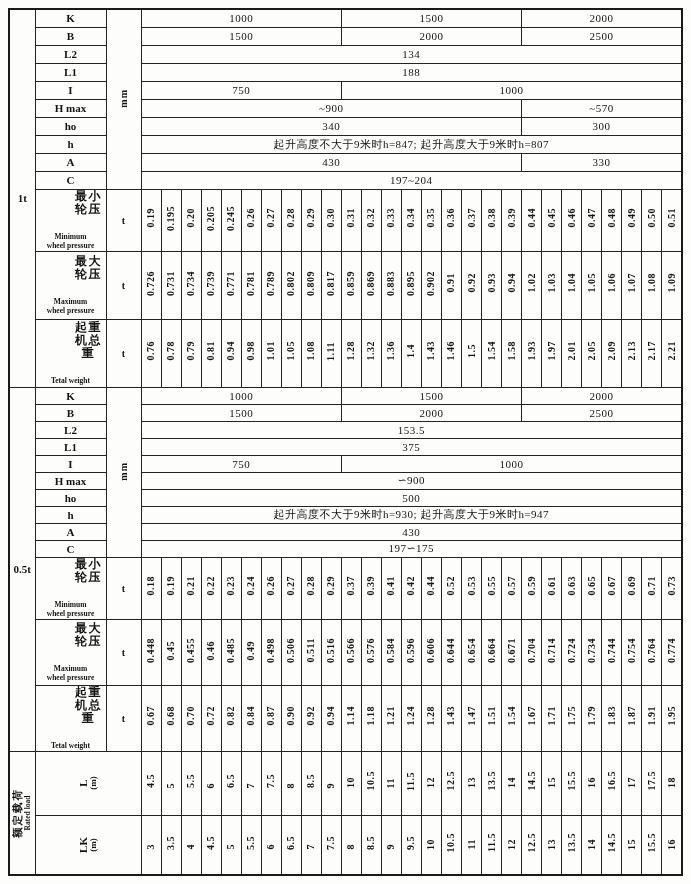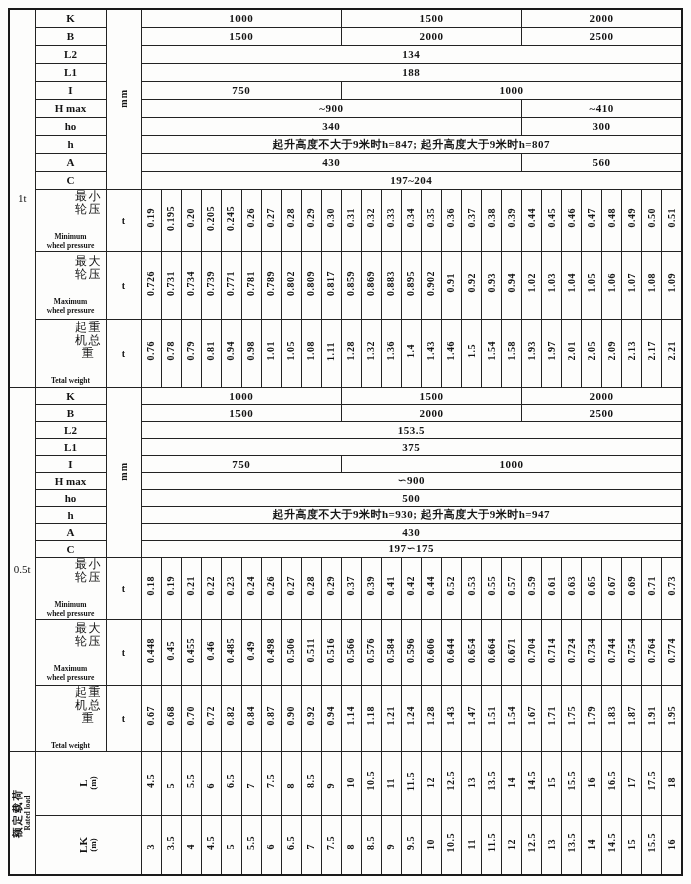--- a/index.html
+++ b/index.html
@@ -1,25 +1,25 @@
 <!DOCTYPE html>
 <html><head>
 <meta charset="utf-8">
 <style>
   html,body{margin:0;padding:0;background:#e8e8e8;}
   #page{position:relative;width:691px;height:884px;background:#fdfdfc;overflow:hidden;
         font-family:"Liberation Serif","DejaVu Serif",serif;color:#141414;}
   table{position:absolute;left:8px;top:8px;width:675px;border-collapse:collapse;table-layout:fixed;
         border:2px solid #1a1a1a;background:#fdfdfc;}
   td{border:1px solid #232323;padding:0;text-align:center;vertical-align:middle;overflow:hidden;}
-  .load-cell{font-weight:normal;font-size:11px;}
+  .load-cell{font-weight:bold;font-size:11px;}
   .param-cell{font-weight:bold;font-size:11px;}
-  .merge-cell{font-weight:bold;font-size:11px;letter-spacing:.5px;}
+  .merge-cell{font-weight:normal;font-size:11px;letter-spacing:.5px;}
   .unit-cell{font-weight:bold;font-size:10px;}
-  .dlabel-cell .cn{font-size:12px;font-weight:400;letter-spacing:1.5px;line-height:1.1;margin-left:36px;}
+  .dlabel-cell .cn{font-size:12px;font-weight:700;letter-spacing:1.5px;line-height:1.1;margin-left:36px;}
   .dlabel-cell .en{font-size:7.5px;font-weight:700;white-space:pre-line;line-height:1.25;margin-top:16px;}
   .vnum{writing-mode:vertical-rl;transform:rotate(180deg);display:inline-block;
         font-weight:700;font-size:10px;line-height:1;white-space:nowrap;letter-spacing:.5px;}
   .unit-v{font-size:10px;letter-spacing:1px;}
   .rotwrap{position:relative;width:100%;height:100%;}
   .rot{position:absolute;left:50%;top:50%;transform:translate(-50%,-50%) rotate(-90deg);
        width:max-content;white-space:nowrap;text-align:center;}
   .flab{font-size:11px;font-weight:700;line-height:1.1;}
   .funit{font-size:9px;font-weight:700;line-height:1.1;}
   .rl-cn{font-size:10.5px;font-weight:600;letter-spacing:2px;line-height:1.15;}
@@ -86,35 +86,35 @@
           <td class="merge-cell" colspan="27">188</td>
         </tr>
         <tr style="height: 18px;">
           <td class="param-cell">I</td>
           <td class="merge-cell" colspan="10">750</td>
           <td class="merge-cell" colspan="17">1000</td>
         </tr>
         <tr style="height: 18px;">
           <td class="param-cell">H max</td>
           <td class="merge-cell" colspan="19">~900</td>
-          <td class="merge-cell" colspan="8">~410</td>
+          <td class="merge-cell" colspan="8">~570</td>
         </tr>
         <tr style="height: 18px;">
           <td class="param-cell">ho</td>
           <td class="merge-cell" colspan="19">340</td>
           <td class="merge-cell" colspan="8">300</td>
         </tr>
         <tr style="height: 18px;">
           <td class="param-cell">h</td>
           <td class="merge-cell" colspan="27">起升高度不大于9米时h=847; 起升高度大于9米时h=807</td>
         </tr>
         <tr style="height: 18px;">
           <td class="param-cell">A</td>
           <td class="merge-cell" colspan="19">430</td>
-          <td class="merge-cell" colspan="8">560</td>
+          <td class="merge-cell" colspan="8">330</td>
         </tr>
         <tr style="height: 18px;">
           <td class="param-cell">C</td>
           <td class="merge-cell" colspan="27">197~204</td>
         </tr>
         <tr style="height: 62px;">
           <td class="dlabel-cell">
             <div class="cn">最小轮压</div>
             <div class="en">Minimum
 wheel pressure</div>

